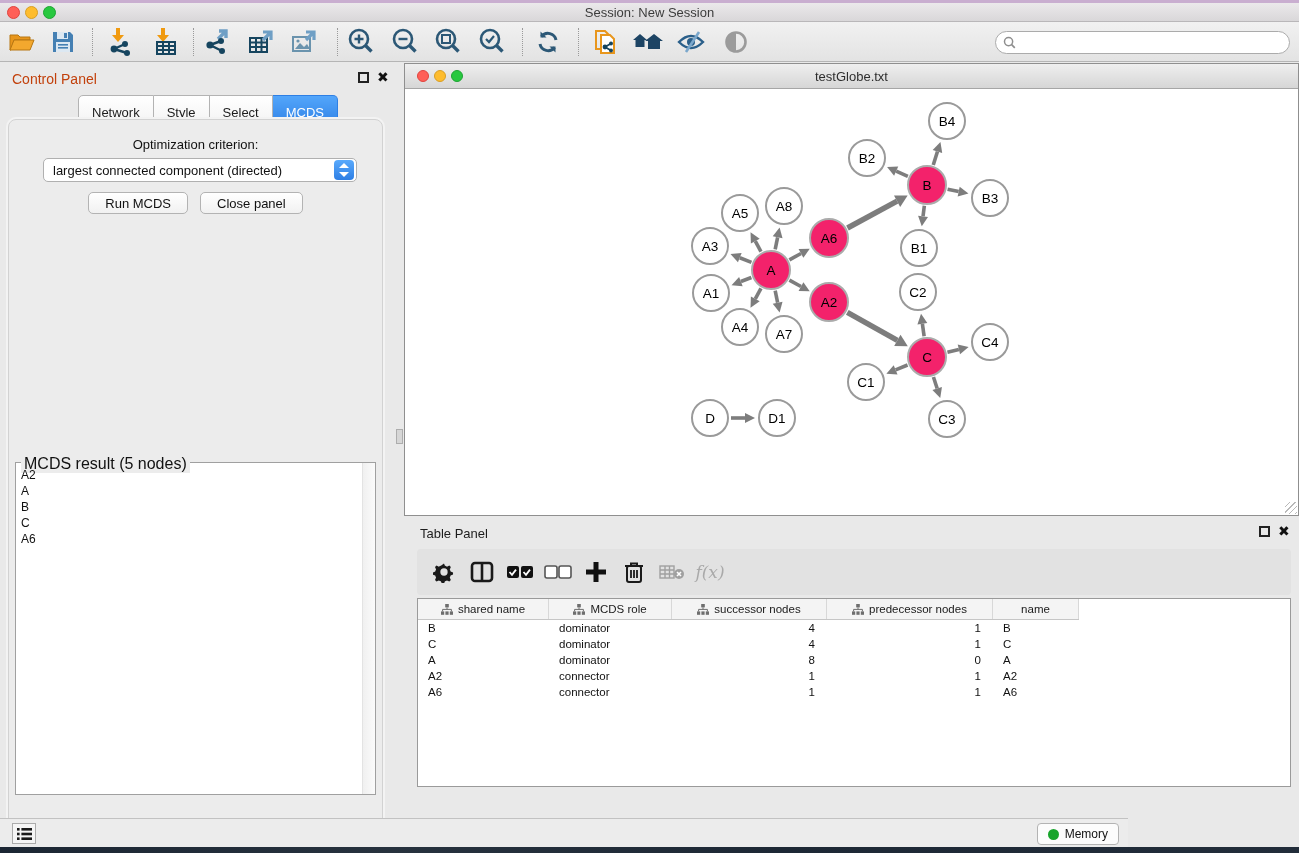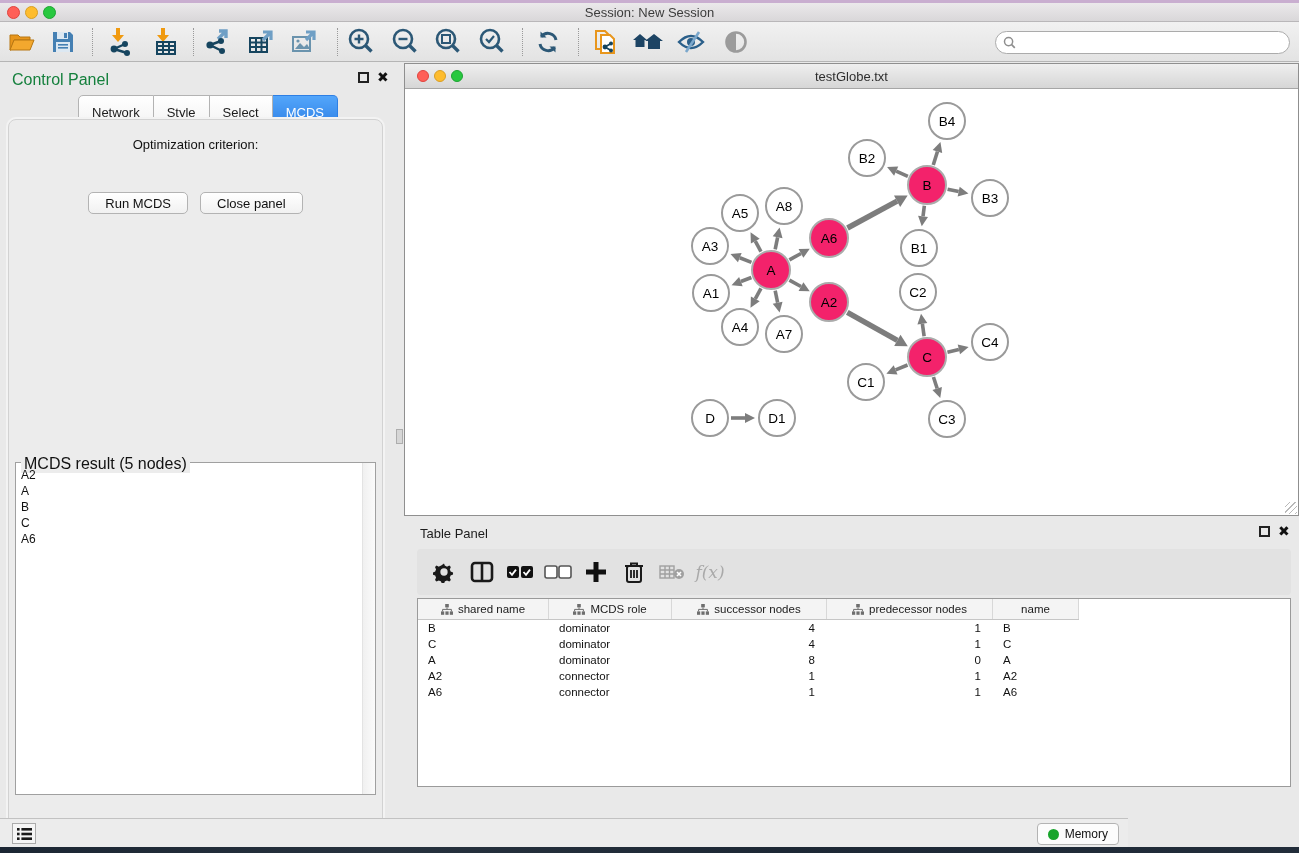--- a/index.html
+++ b/index.html
@@ -21,21 +21,21 @@
   
   .toolbar { position:absolute; left:0; top:22px; width:1299px; height:40px;
     background:linear-gradient(#f1f1f1,#e3e3e3); border-bottom:1px solid #b5b5b5; }
   .tbtn { position:absolute; top:5px; width:34px; height:30px; display:flex; align-items:center; justify-content:center; }
   .tsep { position:absolute; top:6px; height:28px; width:0; border-left:1px dotted #9a9a9a; }
   .searchbox { position:absolute; left:995px; top:9px; width:295px; height:23px; background:#fff;
     border:1px solid #ababab; border-radius:12px; display:flex; align-items:center; padding-left:7px; }
   .searchbox input { border:none; outline:none; flex:1; font-size:12px; background:transparent; margin-left:4px; }
 
   
-  .cp-title { position:absolute; left:12px; top:71px; font-size:16px; color:#15803d; }
+  .cp-title { position:absolute; left:12px; top:71px; font-size:14px; color:#c2410c; }
   .panel-btns { position:absolute; display:flex; gap:8px; align-items:center; }
   .float-icon { width:11px; height:11px; border:2px solid #222; display:inline-block; }
   .close-icon { font-size:14px; font-weight:bold; color:#111; line-height:11px; }
   .cp-tabs { position:absolute; left:78px; top:95px; display:flex; }
   .seg { height:34px; padding:12px 13px; display:flex; align-items:center; font-size:13px; color:#1c1c1c;
     background:linear-gradient(#ffffff,#f2f2f2); border:1px solid #b3b3b3; border-left:none; }
   .seg:first-child { border-left:1px solid #b3b3b3; border-radius:5px 0 0 5px; }
   .seg:last-child { border-radius:0 5px 5px 0; }
   .seg.active { background:linear-gradient(#53a6fb,#2e7fe4); color:#fff; border-color:#2e7fe4; }
   .cp-content { position:absolute; left:8px; top:119px; width:375px; height:718px;
@@ -272,20 +272,27 @@
 
   <div class="cp-tabs">
     <div class="seg">Network</div>
     <div class="seg">Style</div>
     <div class="seg">Select</div>
     <div class="seg active">MCDS</div>
   </div>
 
   <div class="cp-content">
     <div class="opt-label">Optimization criterion:</div>
+    <div class="dropdown">
+      <span class="dd-text">largest connected component (directed)</span>
+      <span class="dd-stepper">
+          <i class="up"></i>
+          <i class="dn"></i>
+        </span>
+    </div>
     <div class="cp-buttons">
       <div class="btn">Run MCDS</div>
       <div class="btn">Close panel</div>
     </div>
     <div class="fieldset">
       <span class="fs-legend">MCDS result (5 nodes)</span>
       <div class="fs-list" id="mcds-list">
           <div class="fs-item">A2</div>
           <div class="fs-item">A</div>
           <div class="fs-item">B</div>

